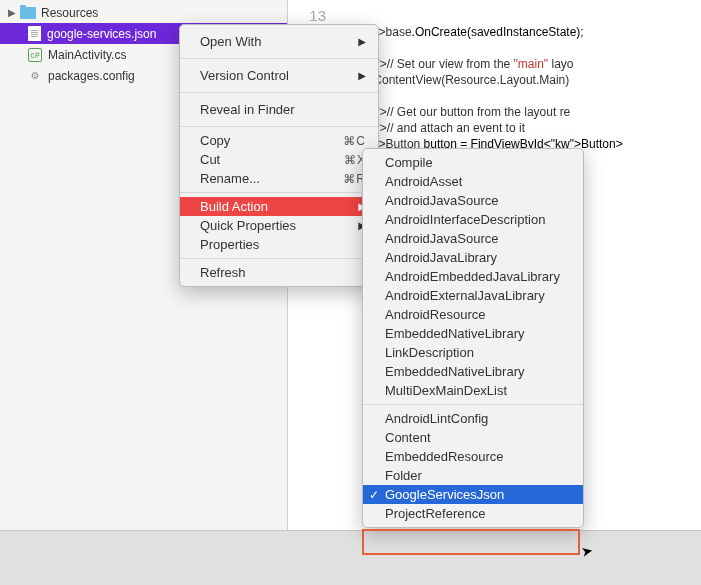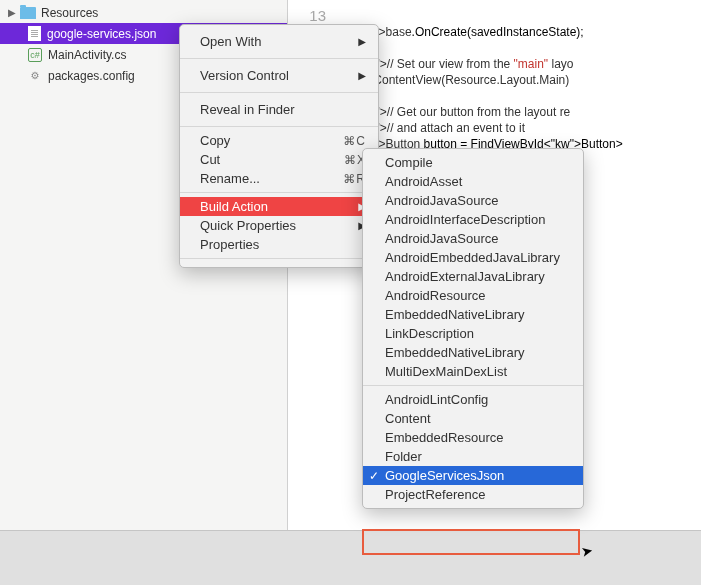--- a/index.html
+++ b/index.html
@@ -125,39 +125,45 @@
         <span class="menu-arrow">▶</span>
       </div>
       <div class="menu-item">
         <span>Quick Properties</span>
         <span class="menu-arrow">▶</span>
       </div>
       <div class="menu-item">
         <span>Properties</span>
       </div>
       <div class="menu-sep"></div>
+      <div class="menu-item">
+        <span>Refresh</span>
+      </div>
     </div>
 </div>
 
 <div class="submenu">
   <div id="sub-items">
       <div class="sub-item">
         <span>Compile</span>
       </div>
       <div class="sub-item">
         <span>AndroidAsset</span>
       </div>
       <div class="sub-item">
         <span>AndroidJavaSource</span>
       </div>
       <div class="sub-item">
         <span>AndroidInterfaceDescription</span>
       </div>
       <div class="sub-item">
         <span>AndroidJavaSource</span>
+      </div>
+      <div class="sub-item">
+        <span>AndroidJavaLibrary</span>
       </div>
       <div class="sub-item">
         <span>AndroidEmbeddedJavaLibrary</span>
       </div>
       <div class="sub-item">
         <span>AndroidExternalJavaLibrary</span>
       </div>
       <div class="sub-item">
         <span>AndroidResource</span>
       </div>

